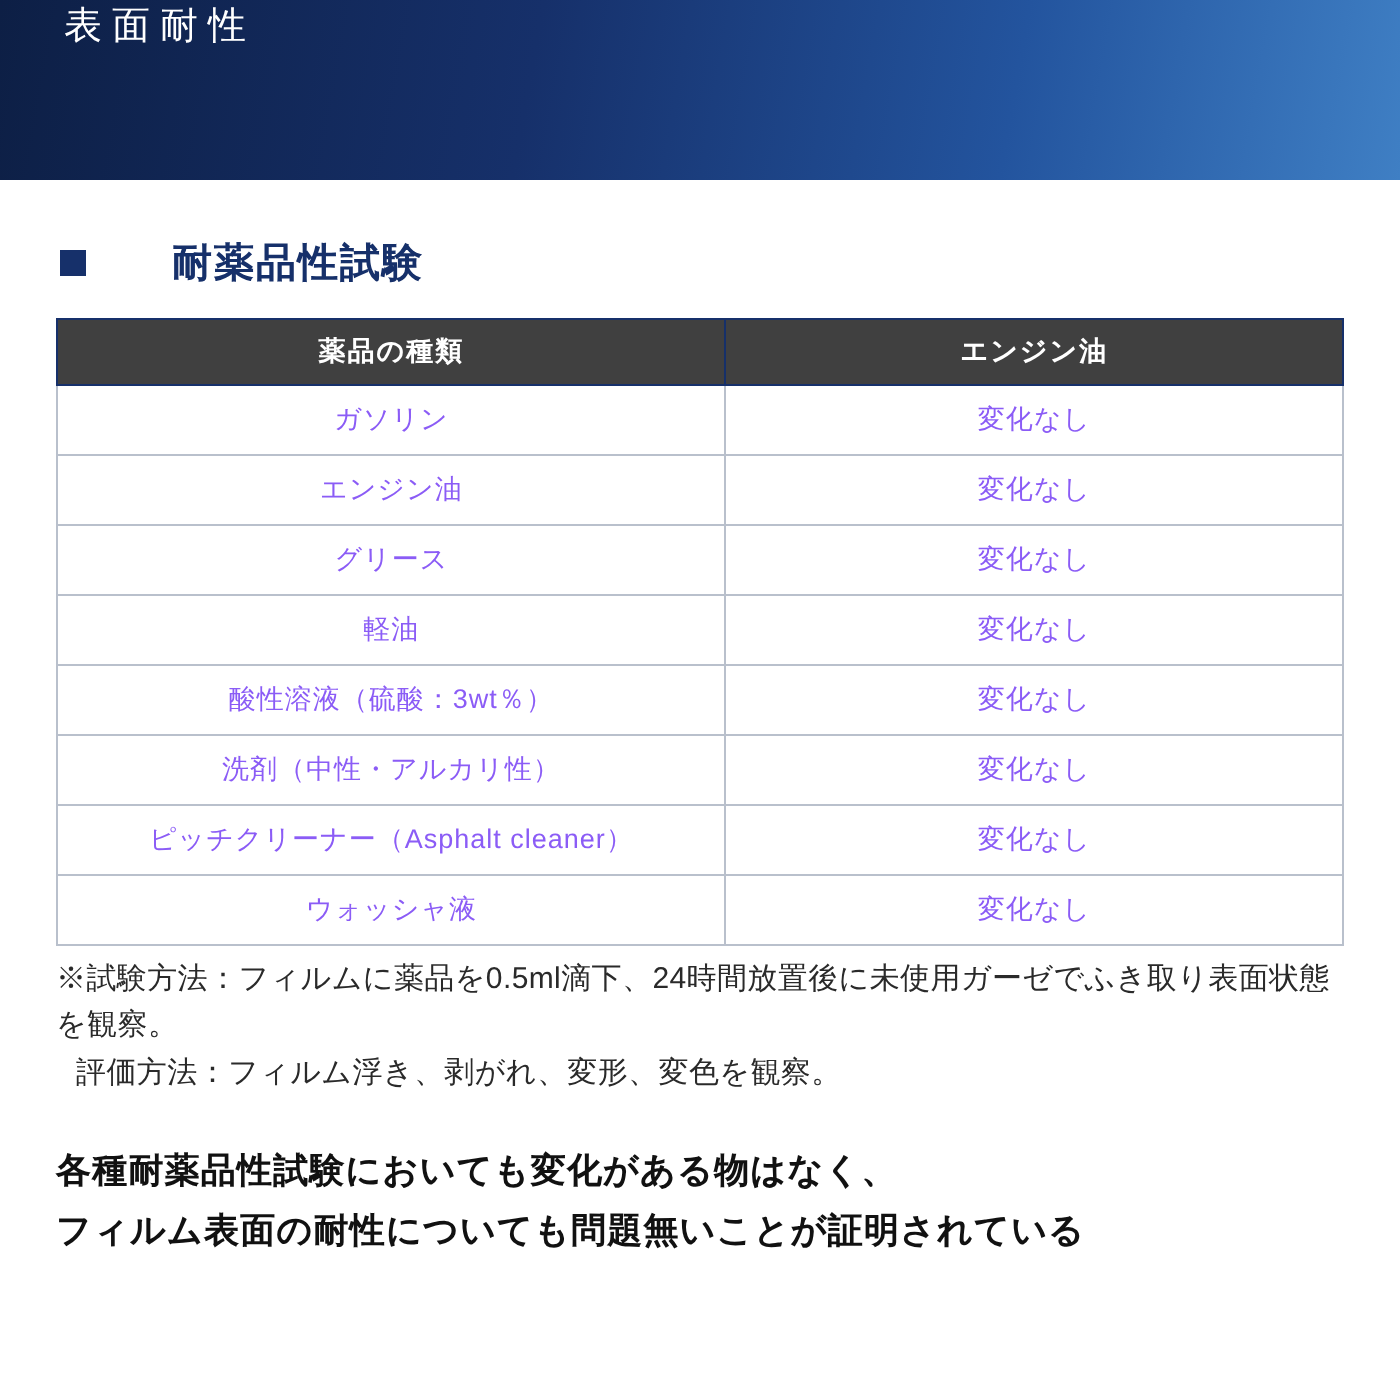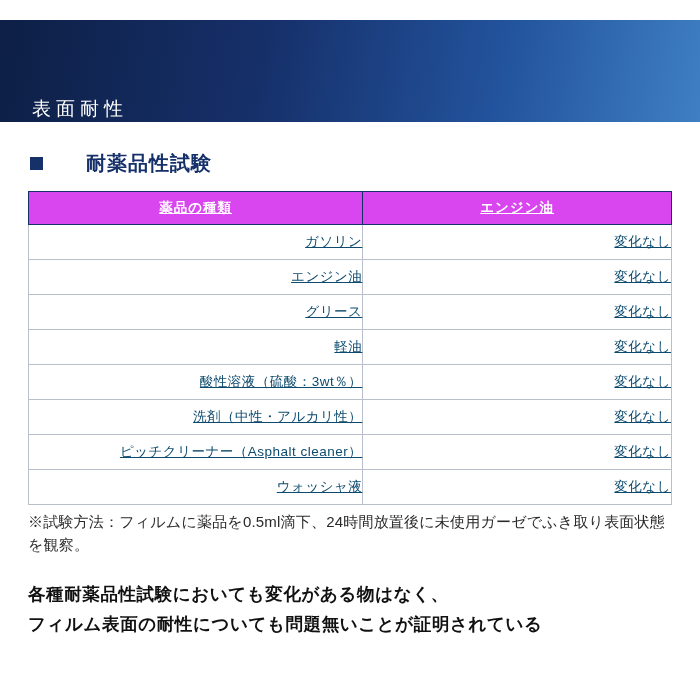--- a/index.html
+++ b/index.html
@@ -17,25 +17,24 @@
   .page {
     position: relative;
     width: 700px;
     height: 700px;
     box-sizing: border-box;
   }
   
   .header-band {
     position: relative;
     width: 700px;
-    height: 102px;
+    height: 90px;
     background: linear-gradient(100deg, #0d1f45 0%, #16306a 38%, #23549e 72%, #3f7fc4 100%);
     display: flex;
-    align-items: flex-end;
-    margin-top: 20px;
+    align-items: flex-start;
   }
   .header-title {
     color: #ffffff;
     font-size: 19px;
     letter-spacing: 5px;
     margin-left: 32px;
     font-weight: 500;
   }
   
   .content {
@@ -63,38 +62,36 @@
     letter-spacing: 1px;
   }
   
   table.chem-table {
     border-collapse: collapse;
     width: 644px;
     margin-top: 14px;
     table-layout: fixed;
   }
   table.chem-table th {
-    background: #d946ef;
+    background: #404040;
     color: #ffffff;
     font-size: 13.5px;
     font-weight: bold;
     letter-spacing: 1px;
     padding: 7px 0;
     border: 1px solid #16306a;
     text-align: center;
-    text-decoration: underline;
   }
   table.chem-table td {
     border: 1px solid #b9c0cc;
     font-size: 13.5px;
-    text-align: right;
+    text-align: center;
     padding: 8px 0;
-    color: #0c4a6e;
+    color: #8b5cf6;
     letter-spacing: 0.5px;
-    text-decoration: underline;
   }
   table.chem-table col.c1 { width: 52%; }
   table.chem-table col.c2 { width: 48%; }
 
   .notes {
     margin-top: 5px;
     font-size: 15px;
     line-height: 1.55;
     color: #2a2a2a;
     letter-spacing: 0.2px;
@@ -170,20 +167,21 @@
         </tr>
         <tr>
           <td>ウォッシャ液</td>
           <td>変化なし</td>
         </tr>
       </tbody>
     </table>
 
     <div class="notes">
       <div>※試験方法：フィルムに薬品を0.5ml滴下、24時間放置後に未使用ガーゼでふき取り表面状態を観察。</div>
+      <div class="note-line-2">評価方法：フィルム浮き、剥がれ、変形、変色を観察。</div>
     </div>
 
     <div class="conclusion">
       <div>各種耐薬品性試験においても変化がある物はなく、</div>
       <div>フィルム表面の耐性についても問題無いことが証明されている</div>
     </div>
 
   </div>
 </div>
 

